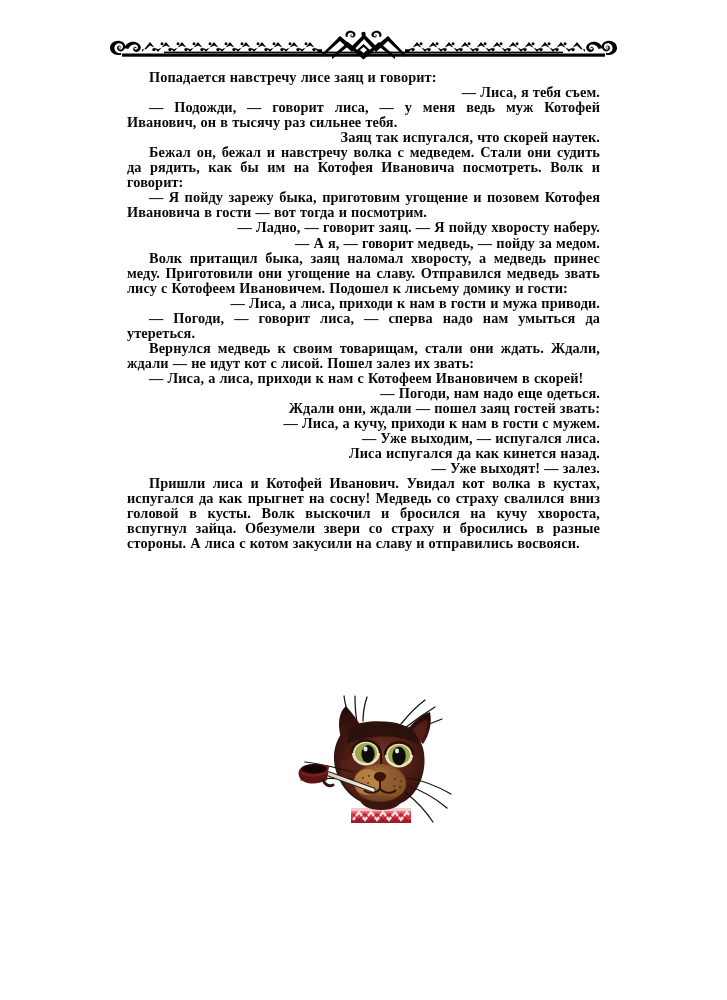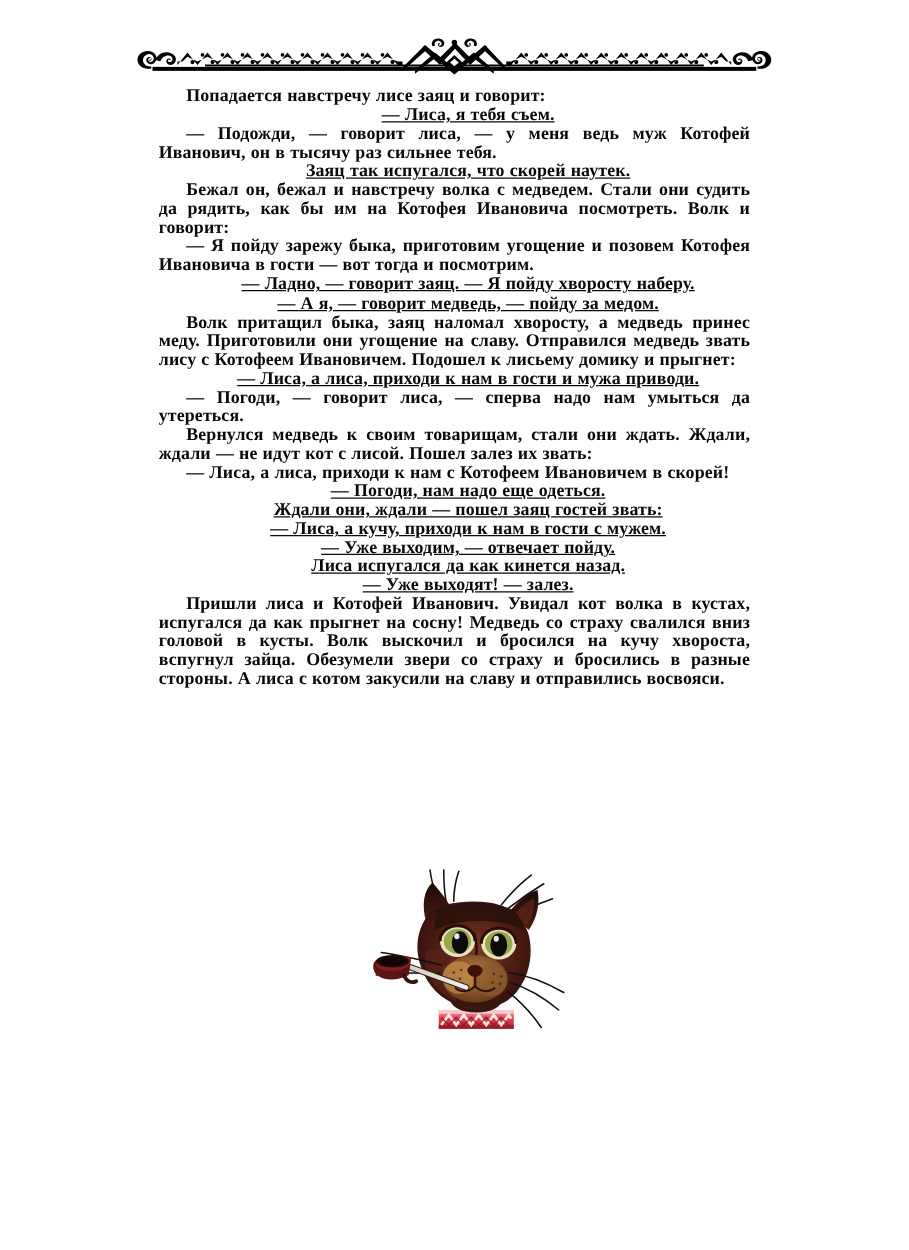--- a/index.html
+++ b/index.html
@@ -46,21 +46,21 @@
     line-height: 15.05px;
     text-align: justify;
     text-indent: 22px;
     letter-spacing: 0.1px;
     font-weight: 600;
     text-justify: inter-word;
     -webkit-hyphens: none;
     hyphens: none;
     word-spacing: 0.4px;
   }
-  p.para.nojust { text-align: center; text-decoration: underline; }
+  p.para.nojust { text-align: right; }
 
   
   .illustration {
     position: absolute;
     left: 289px;
     top: 694px;
     width: 184px;
     height: 152px;
   }
   .illustration svg { display: block; width: 100%; height: 100%; }
@@ -147,29 +147,29 @@
 
   <div class="text-column">
     <p class="para">Попадается навстречу лисе заяц и говорит:</p>
     <p class="para nojust">— Лиса, я тебя съем.</p>
     <p class="para">— Подожди, — говорит лиса, — у меня ведь муж Котофей Иванович, он в тысячу раз сильнее тебя.</p>
     <p class="para nojust">Заяц так испугался, что скорей наутек.</p>
     <p class="para">Бежал он, бежал и навстречу волка с медведем. Стали они судить да рядить, как бы им на Котофея Ивановича посмотреть. Волк и говорит:</p>
     <p class="para">— Я пойду зарежу быка, приготовим угощение и позовем Котофея Ивановича в гости — вот тогда и посмотрим.</p>
     <p class="para nojust">— Ладно, — говорит заяц. — Я пойду хворосту наберу.</p>
     <p class="para nojust">— А я, — говорит медведь, — пойду за медом.</p>
-    <p class="para">Волк притащил быка, заяц наломал хворосту, а медведь принес меду. Приготовили они угощение на славу. Отправился медведь звать лису с Котофеем Ивановичем. Подошел к лисьему домику и прыгнет:</p>
+    <p class="para">Волк притащил быка, заяц наломал хворосту, а медведь принес меду. Приготовили они угощение на славу. Отправился медведь звать лису с Котофеем Ивановичем. Подошел к лисьему домику и гости:</p>
     <p class="para nojust">— Лиса, а лиса, приходи к нам в гости и мужа приводи.</p>
     <p class="para">— Погоди, — говорит лиса, — сперва надо нам умыться да утереться.</p>
     <p class="para">Вернулся медведь к своим товарищам, стали они ждать. Ждали, ждали — не идут кот с лисой. Пошел залез их звать:</p>
     <p class="para">— Лиса, а лиса, приходи к нам с Котофеем Ивановичем в скорей!</p>
     <p class="para nojust">— Погоди, нам надо еще одеться.</p>
     <p class="para nojust">Ждали они, ждали — пошел заяц гостей звать:</p>
     <p class="para nojust">— Лиса, а кучу, приходи к нам в гости с мужем.</p>
-    <p class="para nojust">— Уже выходим, — отвечает пойду.</p>
+    <p class="para nojust">— Уже выходим, — испугался лиса.</p>
     <p class="para nojust">Лиса испугался да как кинется назад.</p>
     <p class="para nojust">— Уже выходят! — залез.</p>
     <p class="para">Пришли лиса и Котофей Иванович. Увидал кот волка в кустах, испугался да как прыгнет на сосну! Медведь со страху свалился вниз головой в кусты. Волк выскочил и бросился на кучу хвороста, вспугнул зайца. Обезумели звери со страху и бросились в разные стороны. А лиса с котом закусили на славу и отправились восвояси.</p>
   </div>
 
   <div class="illustration">
     <svg viewBox="0 0 184 152" xmlns="http://www.w3.org/2000/svg" aria-hidden="true">
       <defs>
         <radialGradient id="furG" cx="52%" cy="45%" r="62%">
           <stop offset="0%" stop-color="#7a3a24"></stop>

